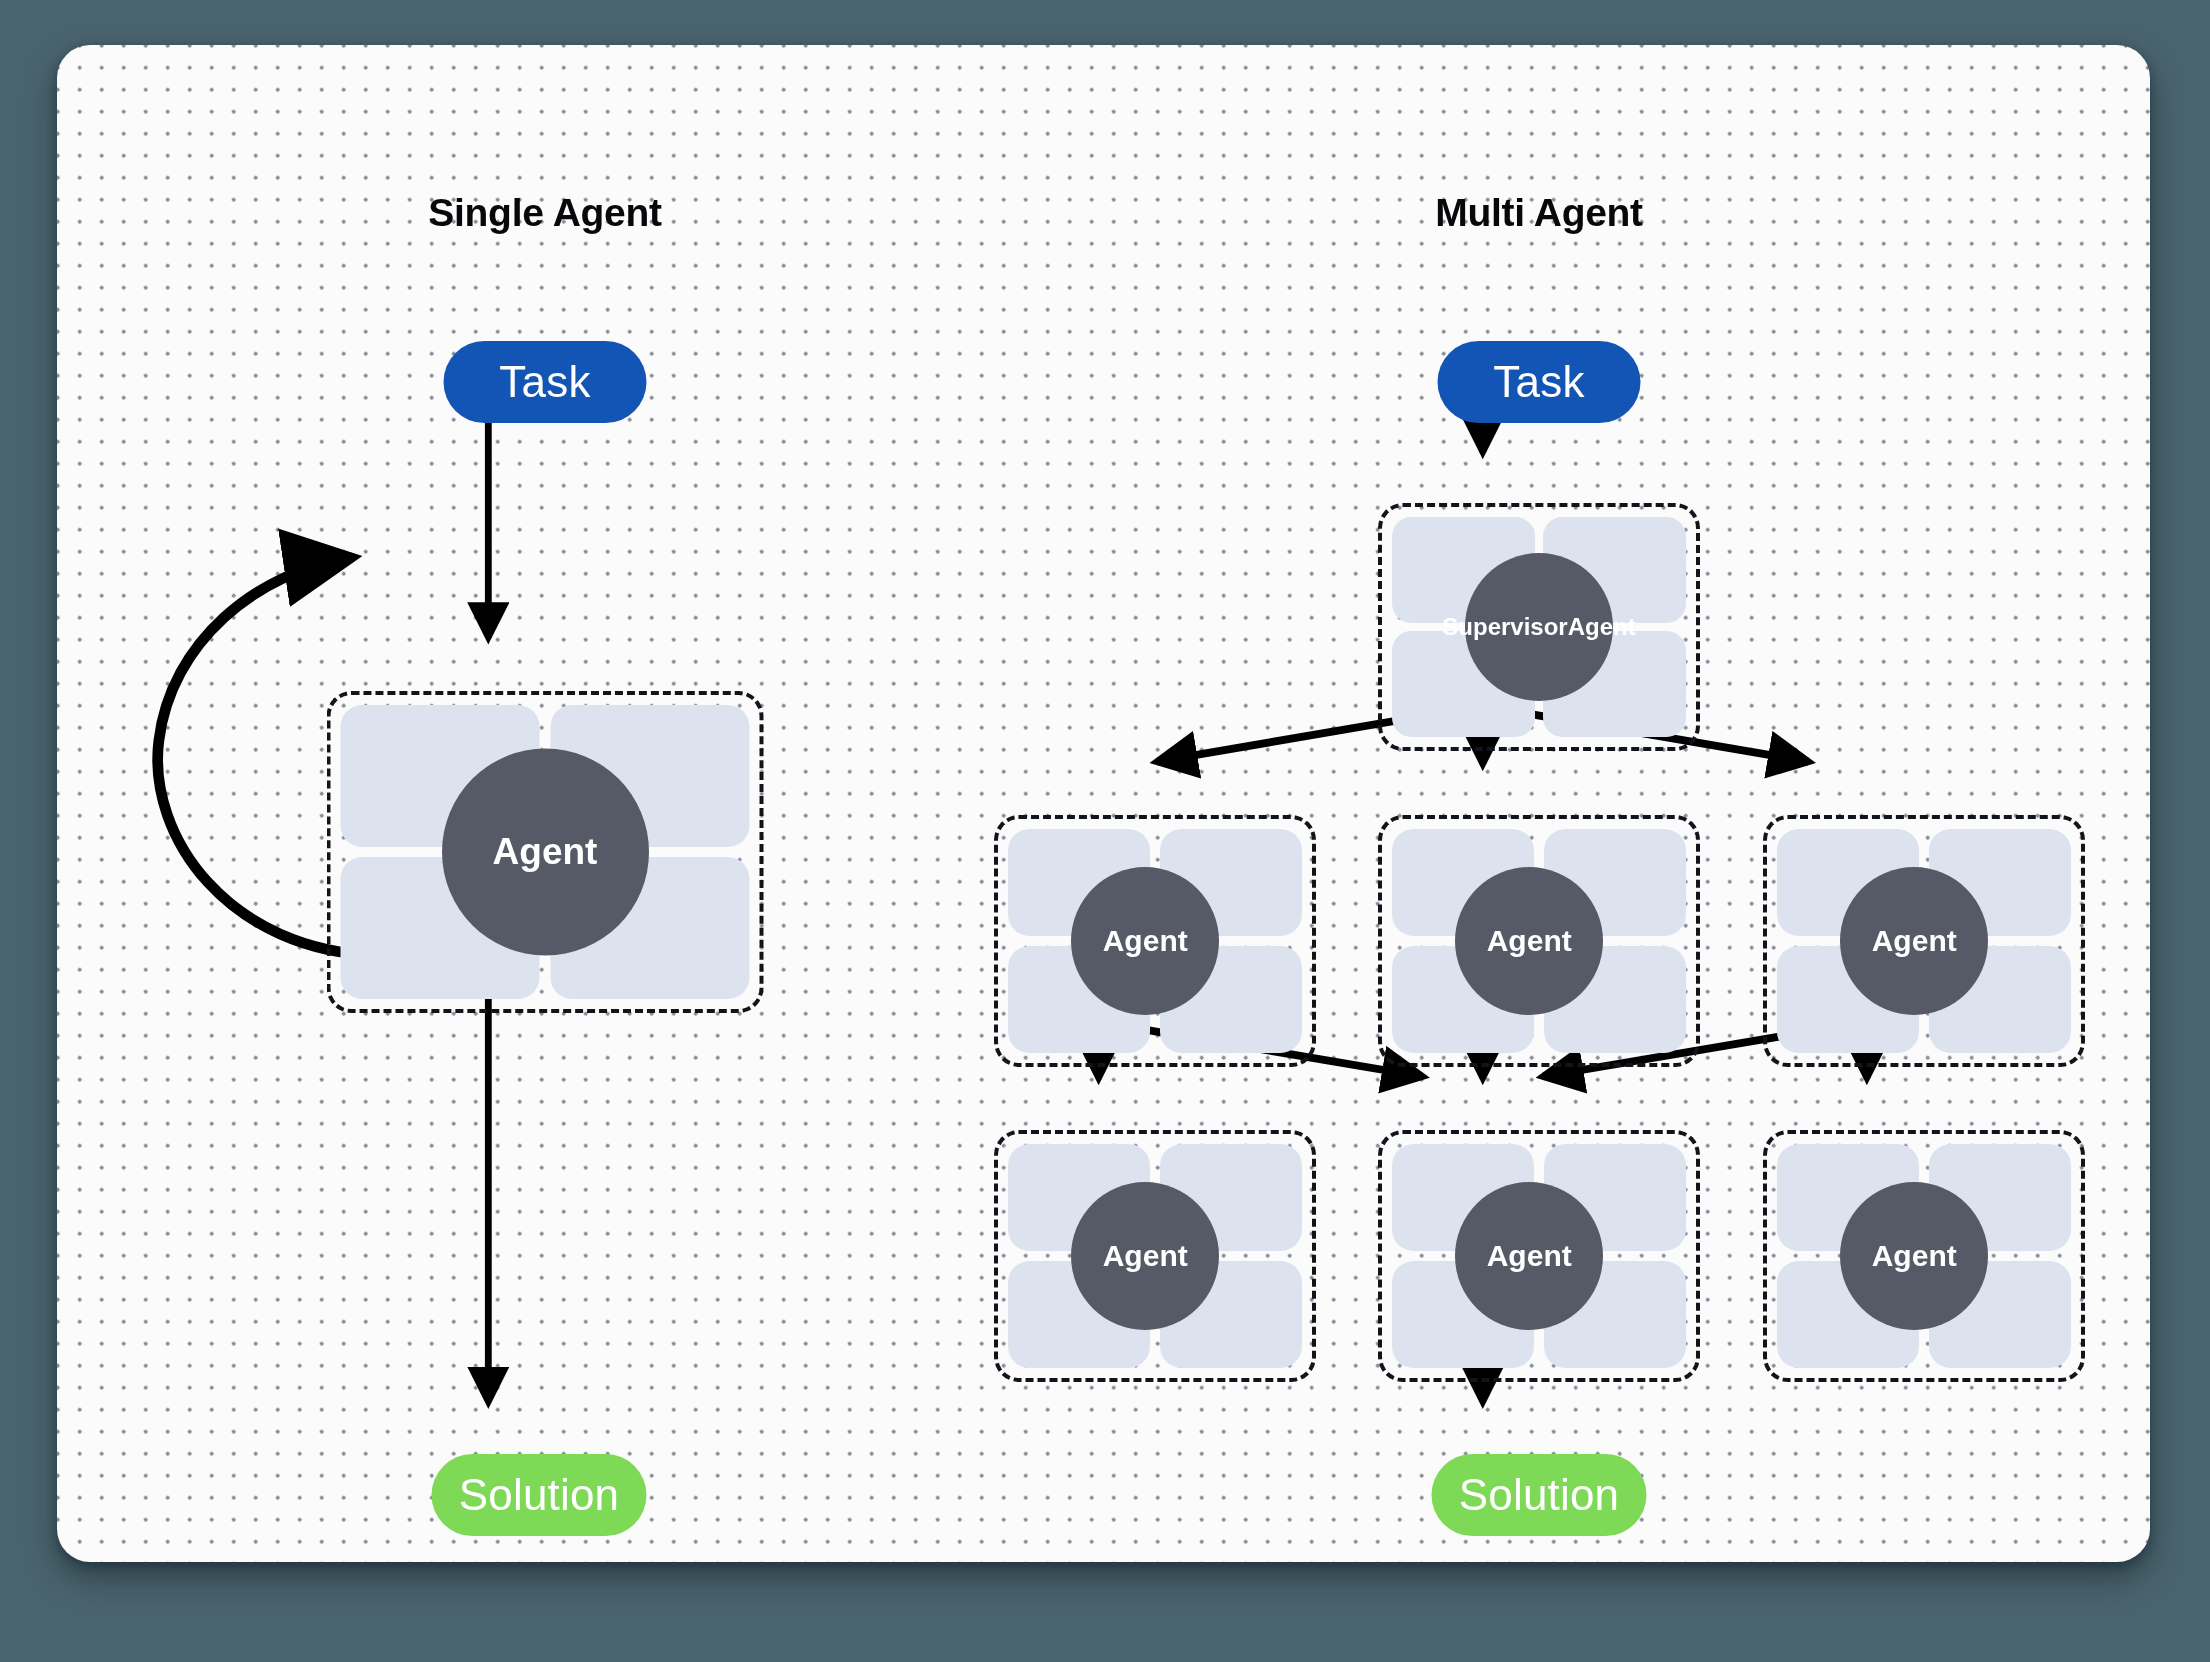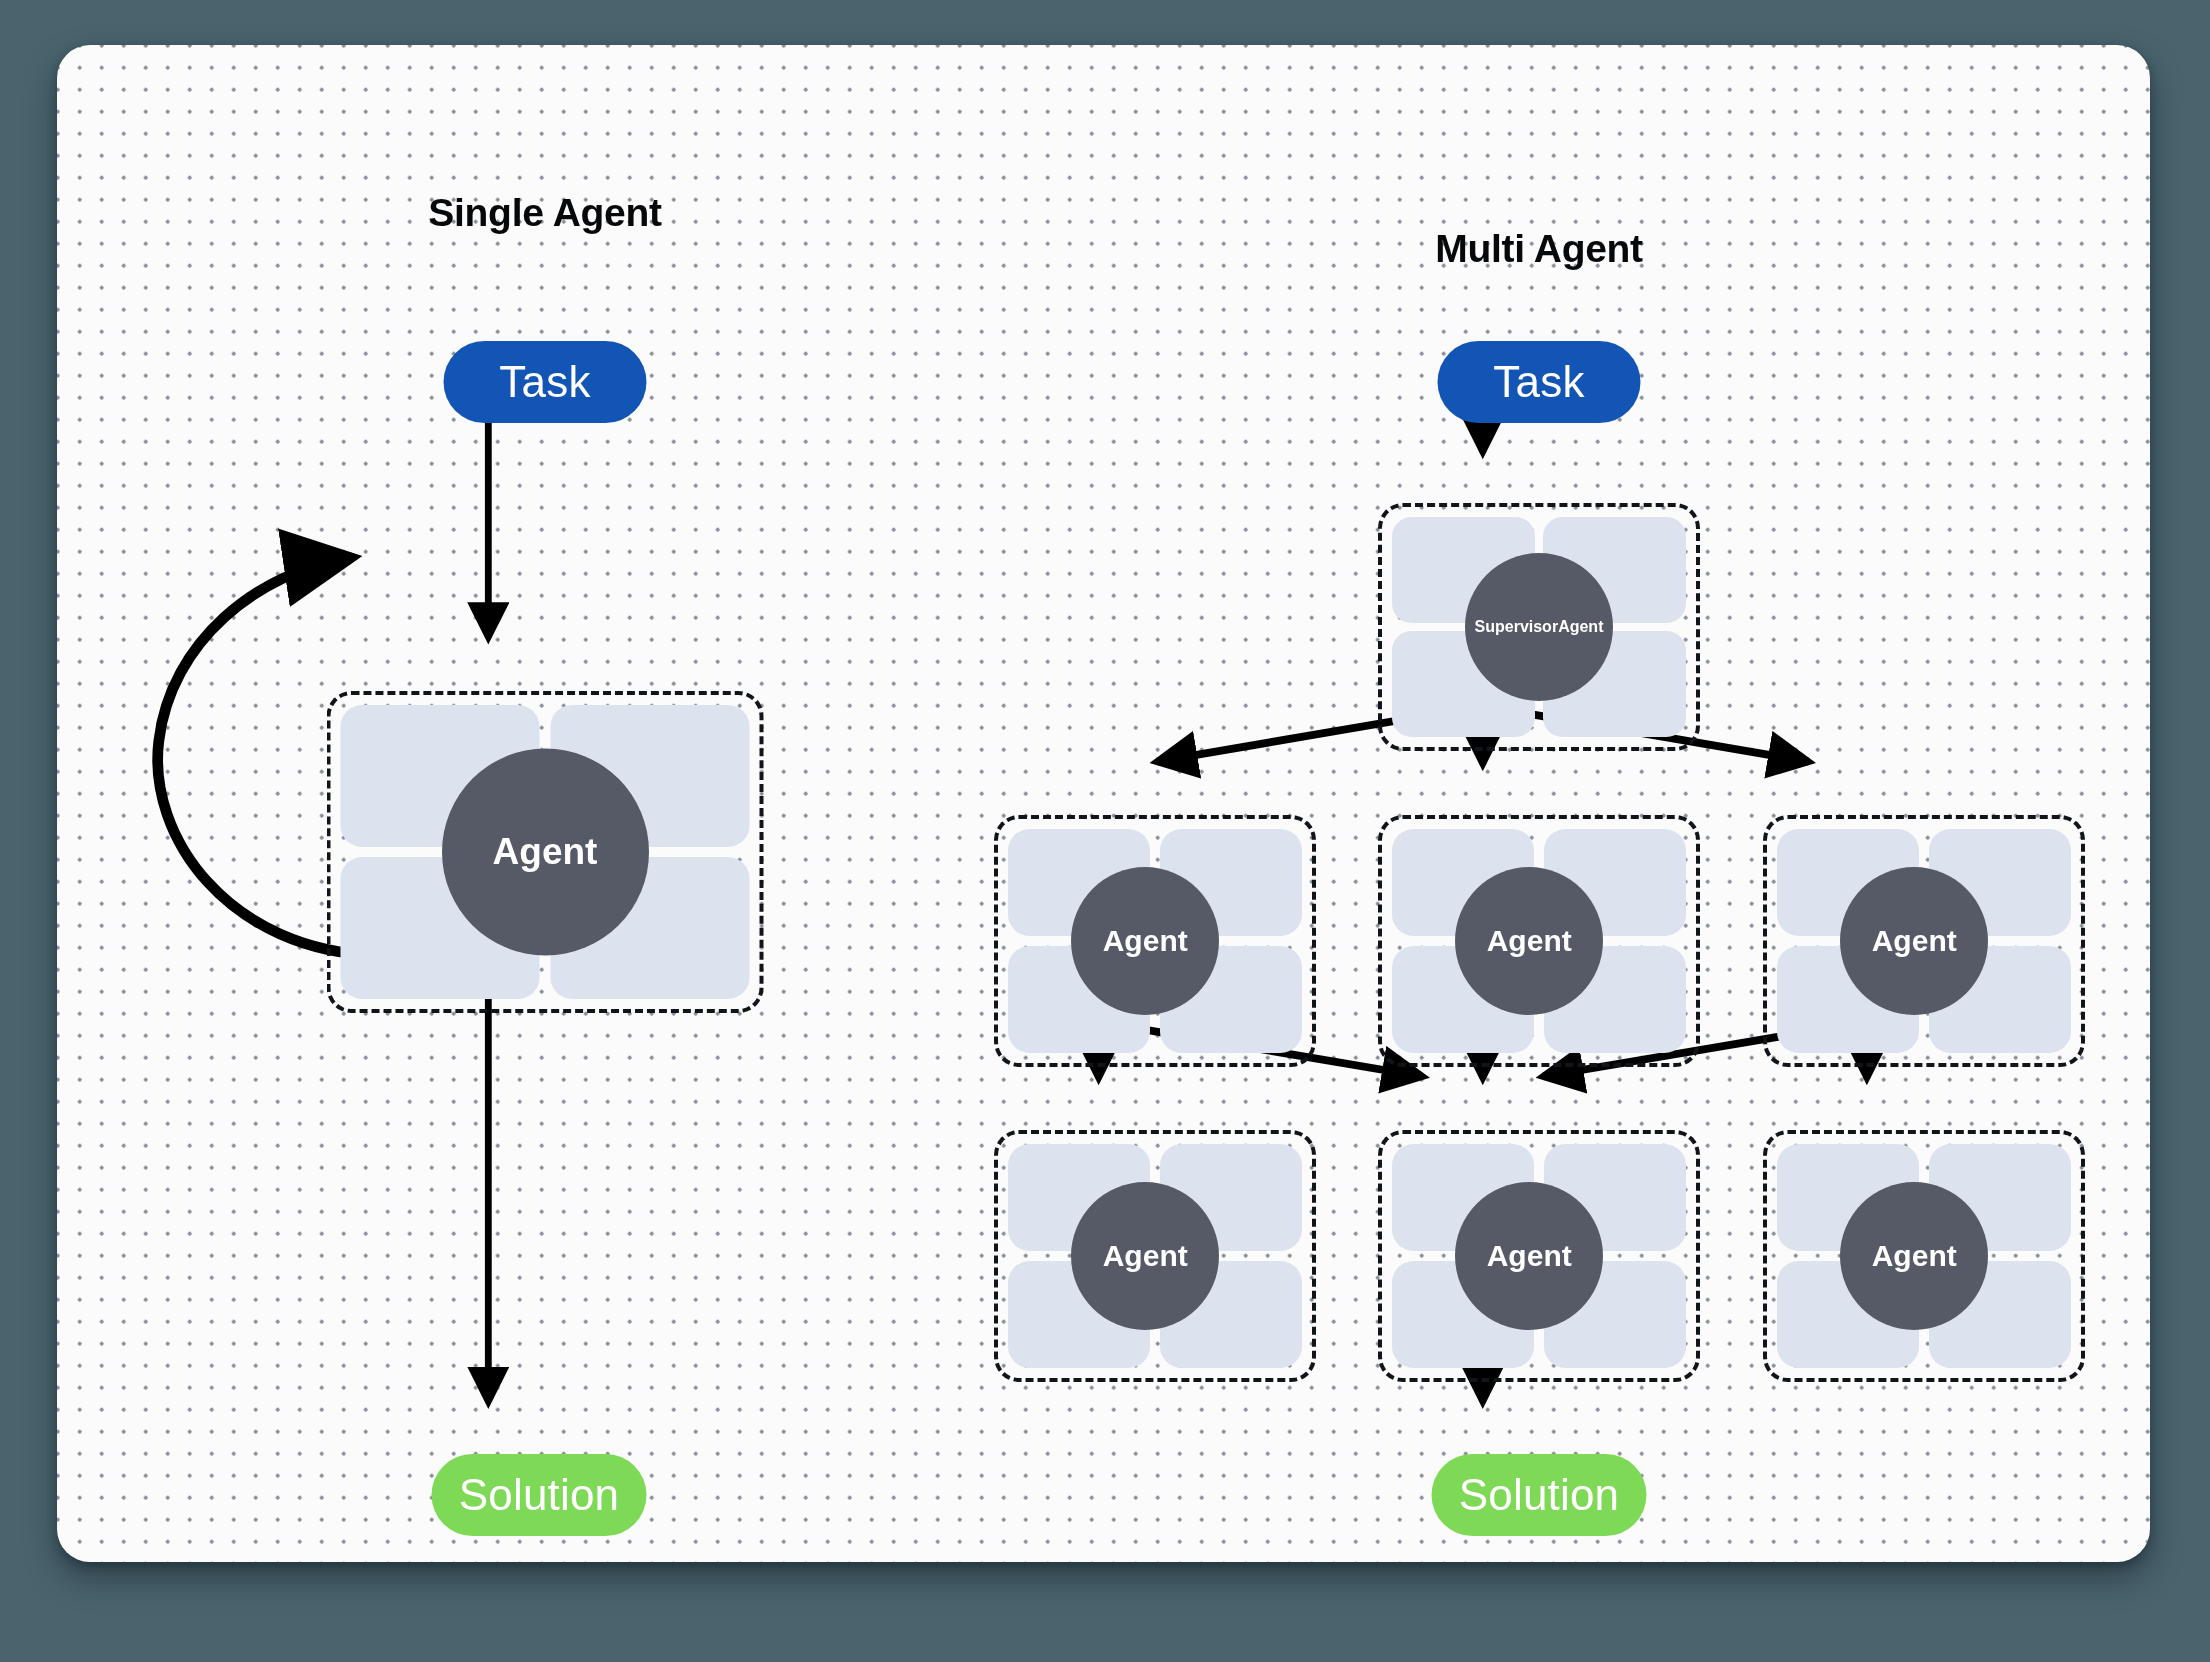--- a/index.html
+++ b/index.html
@@ -41,21 +41,21 @@
   .panel-title {
     position: absolute;
     font-size: 39px;
     font-weight: 700;
     color: #07080a;
     letter-spacing: -0.3px;
     white-space: nowrap;
     transform: translateX(-50%);
   }
   #title-single { left: 488px; top: 146px; }
-  #title-multi  { left: 1482px; top: 146px; margin-top: 36px; }
+  #title-multi  { left: 1482px; top: 146px; }
 
   
   .pill {
     position: absolute;
     display: flex;
     align-items: center;
     justify-content: center;
     border-radius: 974px;
     color: #ffffff;
     font-size: 44px;
@@ -120,21 +120,21 @@
 
   
   #card-supervisor {
     left: 1482px; top: 458px;
     width: 322px; height: 248px;
   }
   #card-supervisor .grid { gap: 8.8px; }
   #card-supervisor .tile { border-radius: 19.5px; }
   #card-supervisor .disc {
     width: 148px; height: 148px;
-    font-size: 16px;
+    font-size: 24px;
     text-align: right;
   }
 
   
   .worker {
     width: 322px; height: 252px;
   }
   .worker .grid { gap: 9.8px; }
   .worker .tile { border-radius: 21.5px; }
   .worker .disc {

